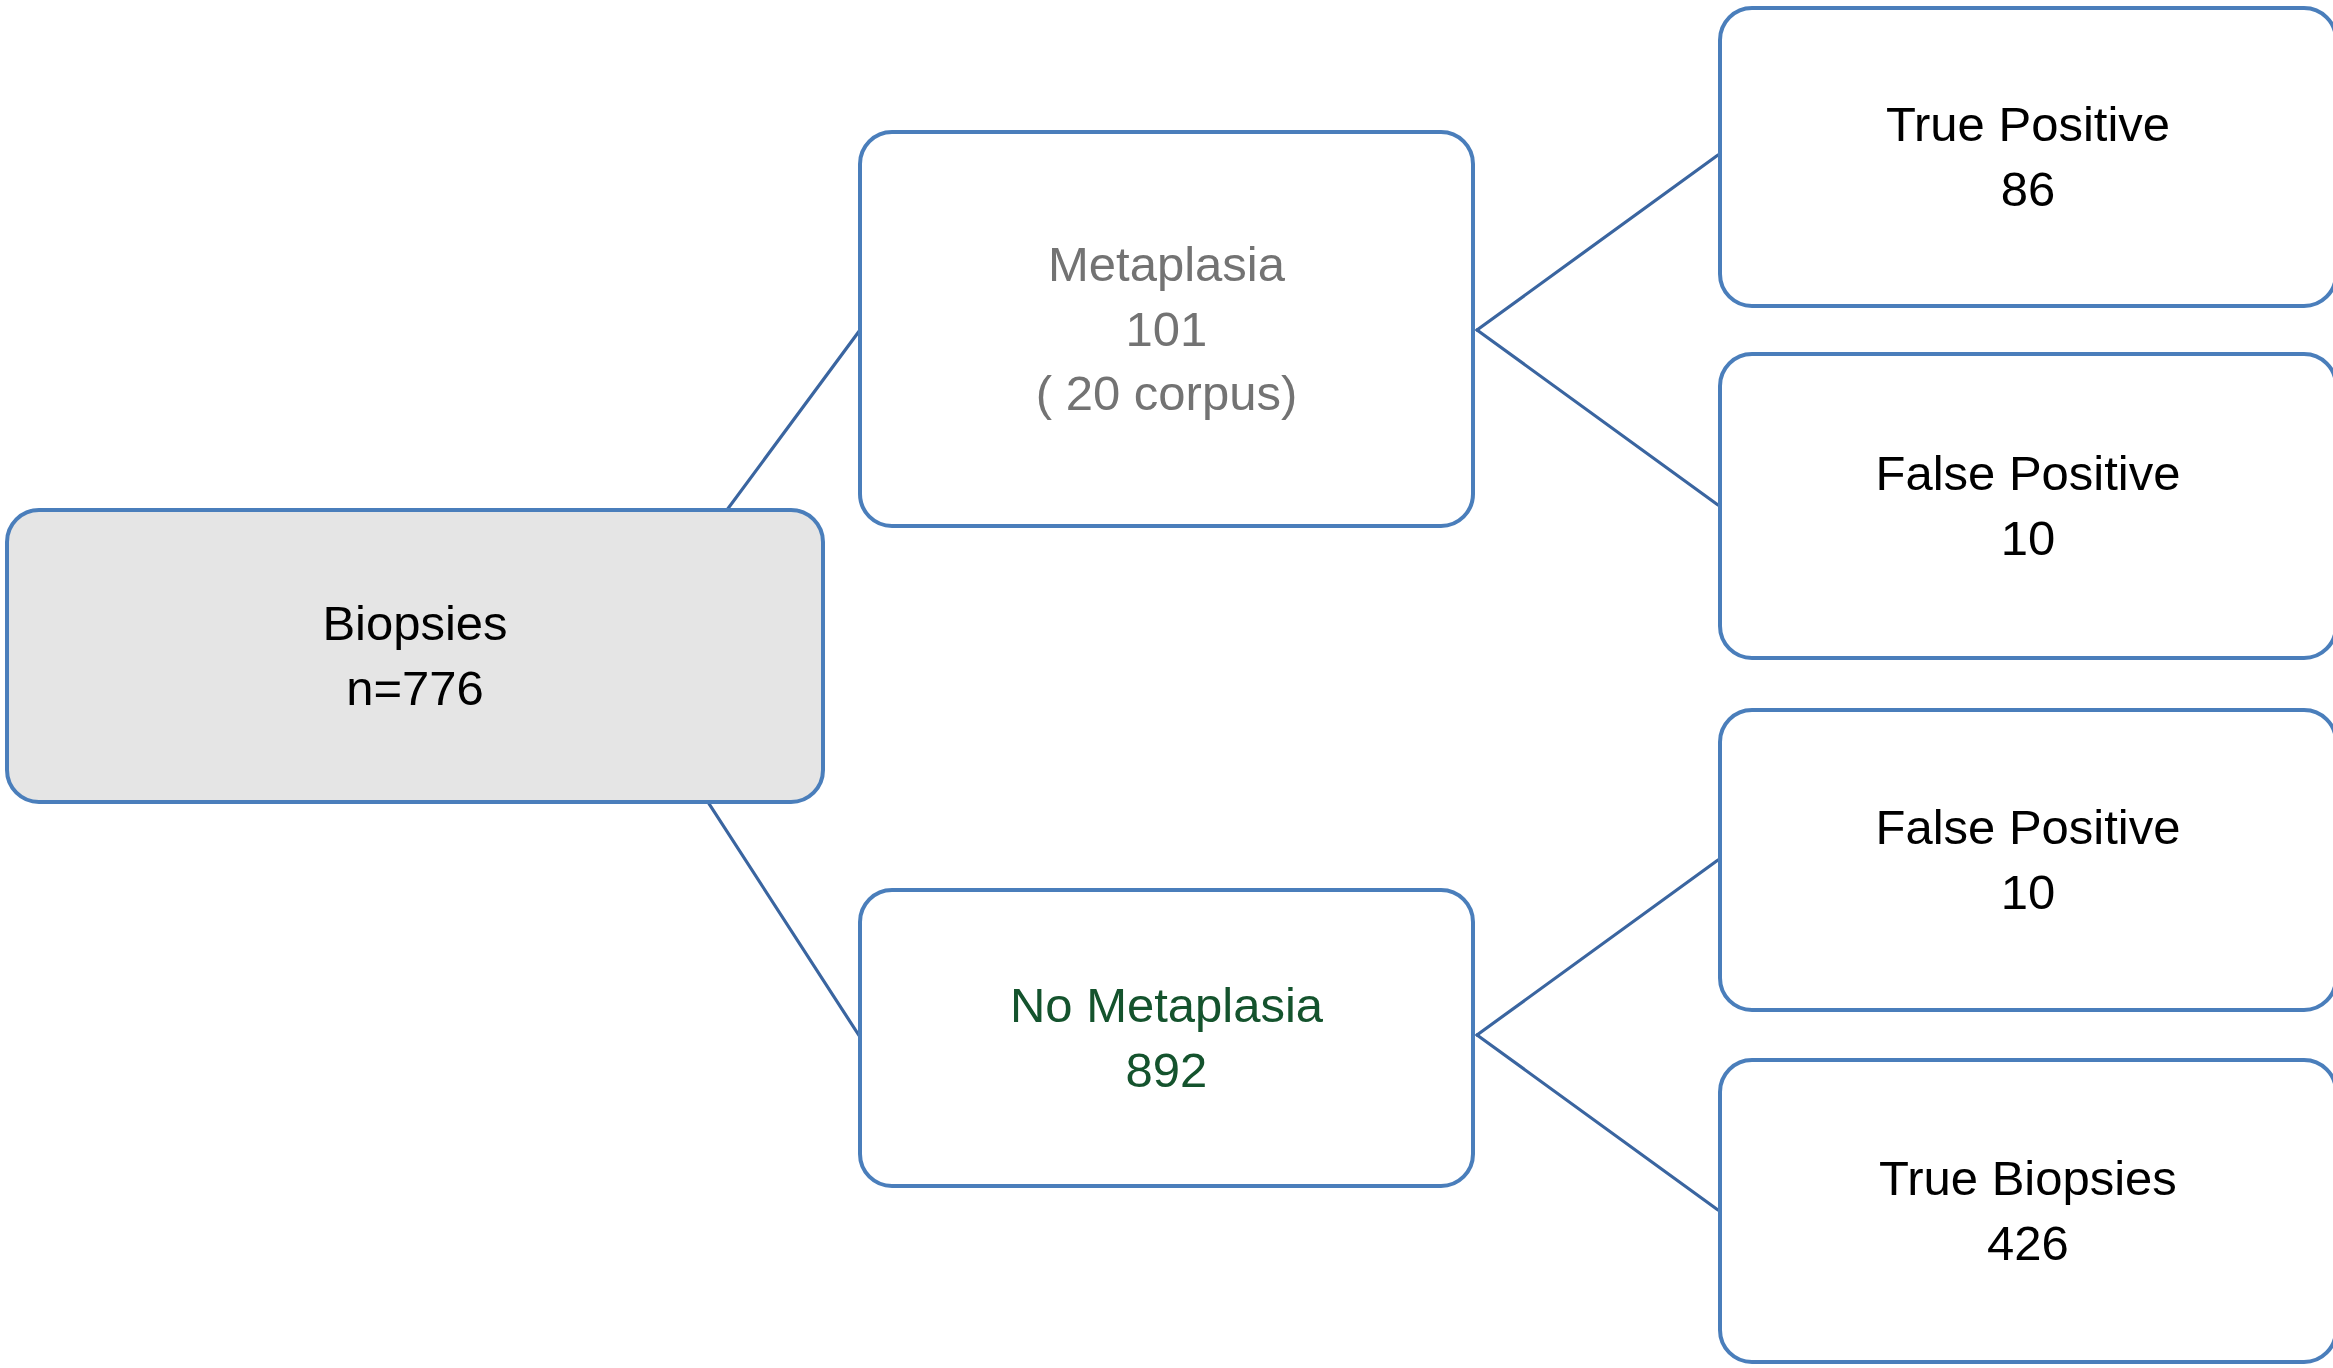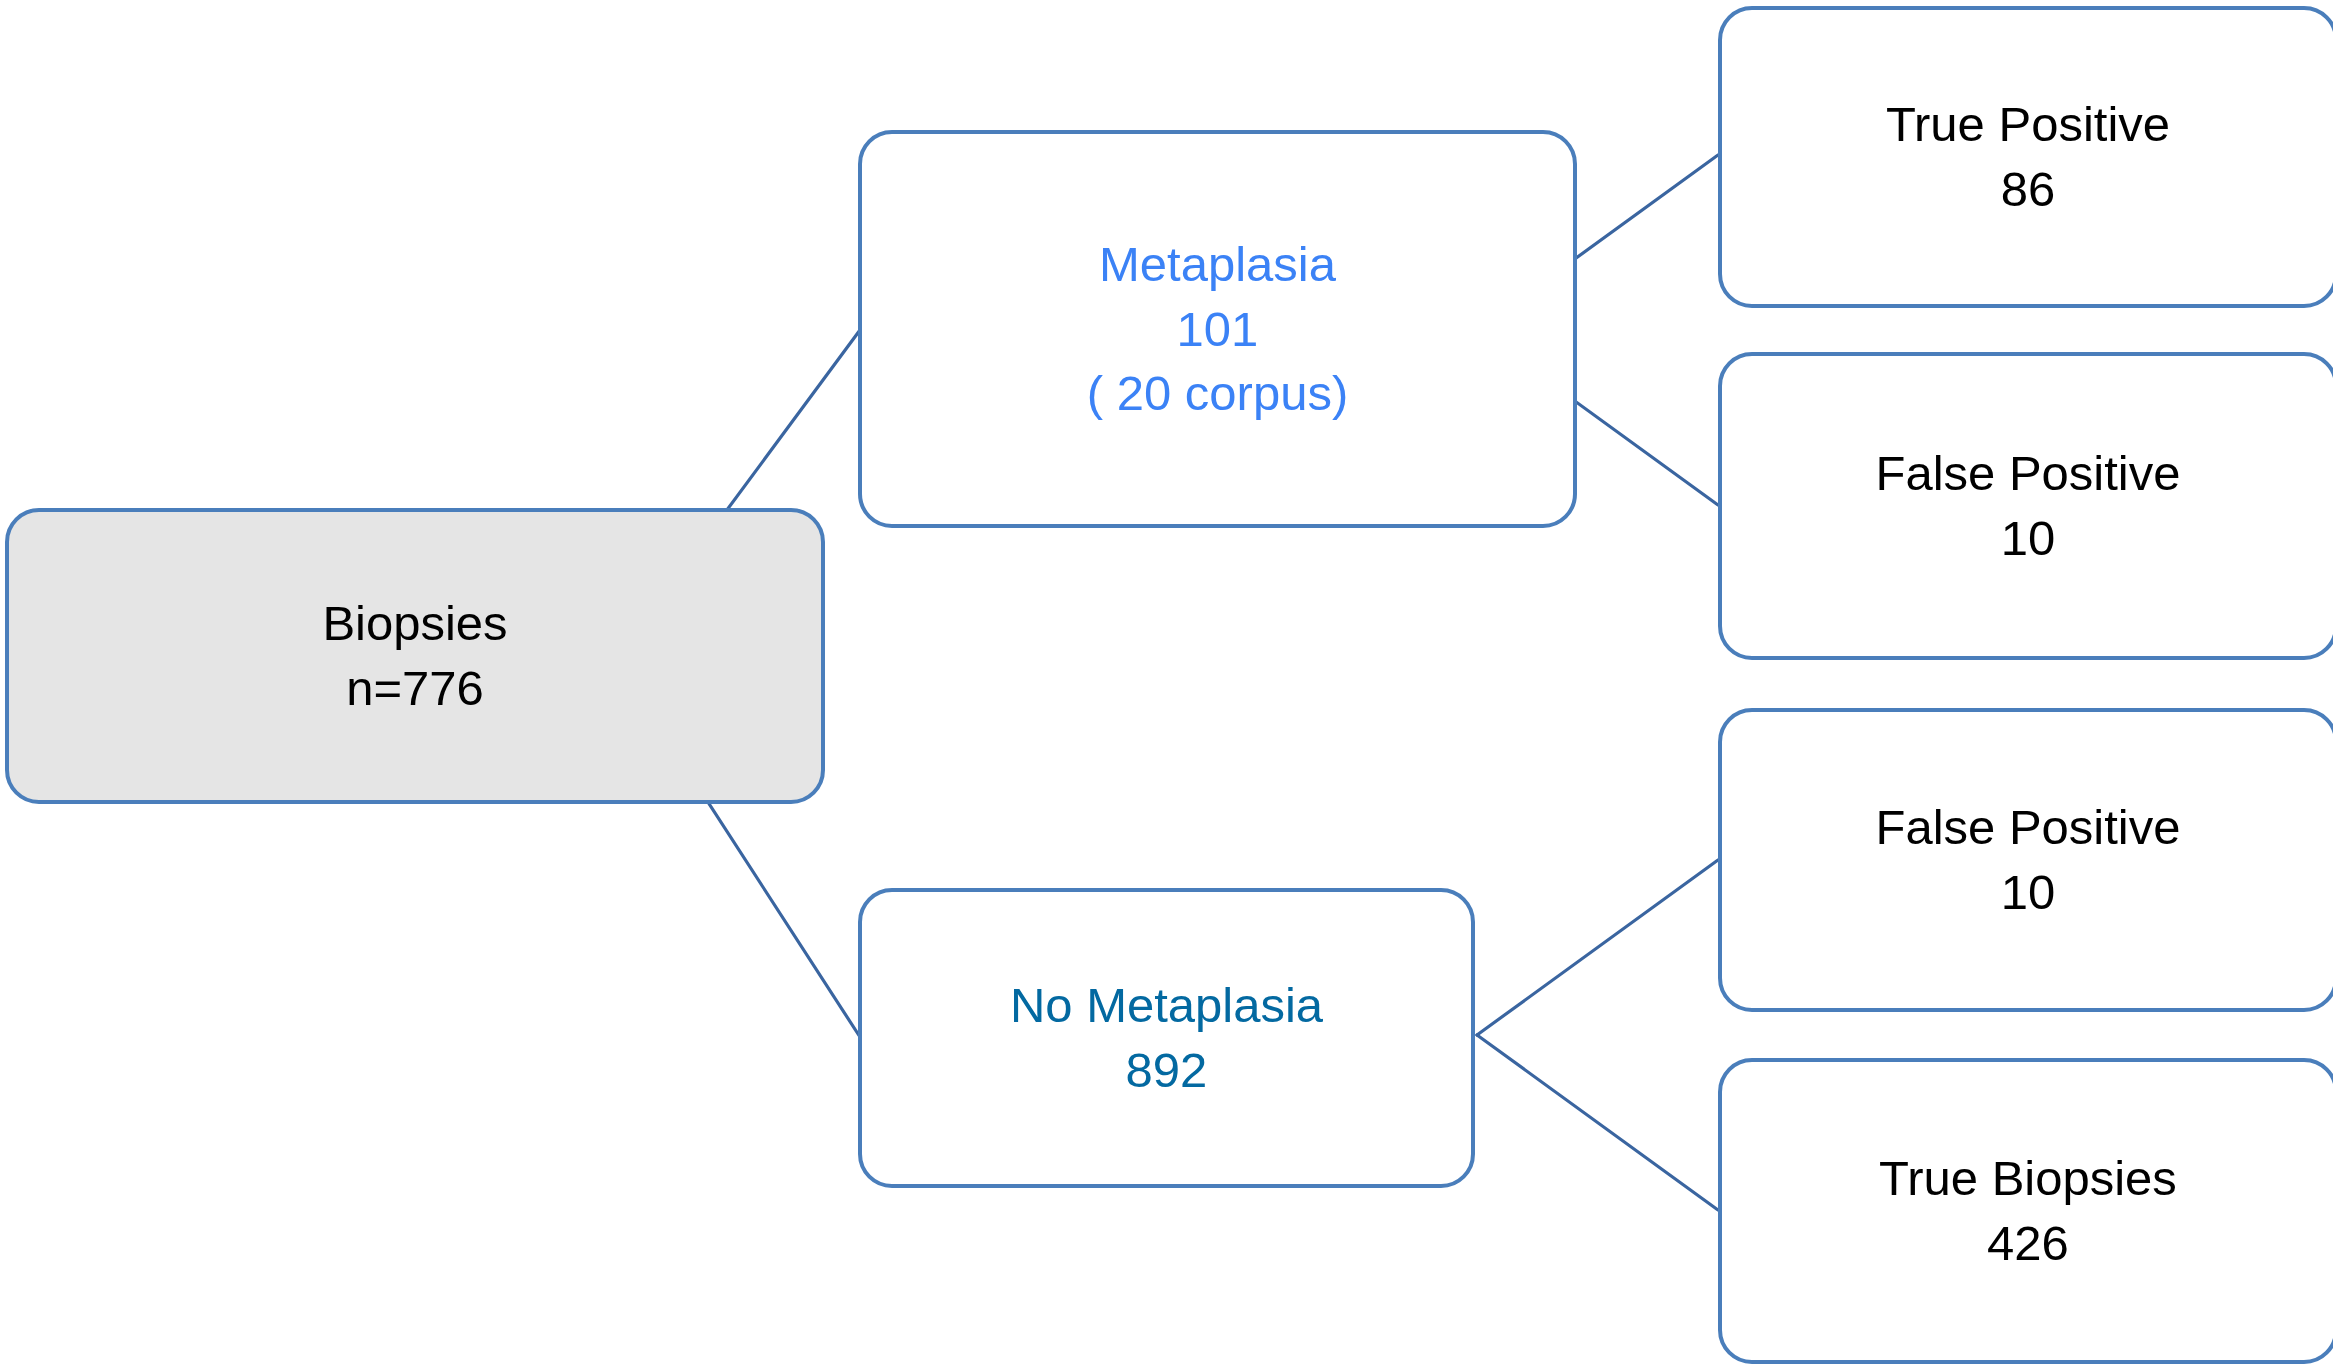--- a/index.html
+++ b/index.html
@@ -57,26 +57,26 @@
       <line x1="616" y1="660" x2="860" y2="1037" stroke="#3A65A0" stroke-width="3.2" stroke-linecap="round"></line>
       <line x1="1477" y1="330" x2="1718" y2="155" stroke="#3A65A0" stroke-width="3.2" stroke-linecap="round"></line>
       <line x1="1477" y1="330" x2="1718" y2="505" stroke="#3A65A0" stroke-width="3.2" stroke-linecap="round"></line>
       <line x1="1477" y1="1035" x2="1718" y2="860" stroke="#3A65A0" stroke-width="3.2" stroke-linecap="round"></line>
       <line x1="1477" y1="1035" x2="1718" y2="1210" stroke="#3A65A0" stroke-width="3.2" stroke-linecap="round"></line>
     </svg>
 <div class="node" style="left: 5px; top: 508px; width: 820px; height: 296px; border-color: rgb(74, 126, 187); background: #e5e5e5; color: rgb(0, 0, 0);">
       <span class="line">Biopsies</span>
       <span class="line">n=776</span>
     </div>
-    <div class="node" style="left: 858px; top: 130px; width: 719px; height: 398px; border-color: rgb(74, 126, 187); background: rgb(255, 255, 255); color: #3b82f6;">
+    <div class="node" style="left: 858px; top: 130px; width: 617px; height: 398px; border-color: rgb(74, 126, 187); background: rgb(255, 255, 255); color: #737373;">
       <span class="line">Metaplasia</span>
       <span class="line">101</span>
       <span class="line">( 20 corpus)</span>
     </div>
-    <div class="node" style="left: 858px; top: 888px; width: 617px; height: 300px; border-color: rgb(74, 126, 187); background: rgb(255, 255, 255); color: #0369a1;">
+    <div class="node" style="left: 858px; top: 888px; width: 617px; height: 300px; border-color: rgb(74, 126, 187); background: rgb(255, 255, 255); color: #14532d;">
       <span class="line">No Metaplasia</span>
       <span class="line">892</span>
     </div>
     <div class="node" style="left: 1718px; top: 6px; width: 620px; height: 302px; border-color: rgb(74, 126, 187); background: rgb(255, 255, 255); color: rgb(0, 0, 0);">
       <span class="line">True Positive</span>
       <span class="line">86</span>
     </div>
     <div class="node" style="left: 1718px; top: 352px; width: 620px; height: 308px; border-color: rgb(74, 126, 187); background: rgb(255, 255, 255); color: rgb(0, 0, 0);">
       <span class="line">False Positive</span>
       <span class="line">10</span>

